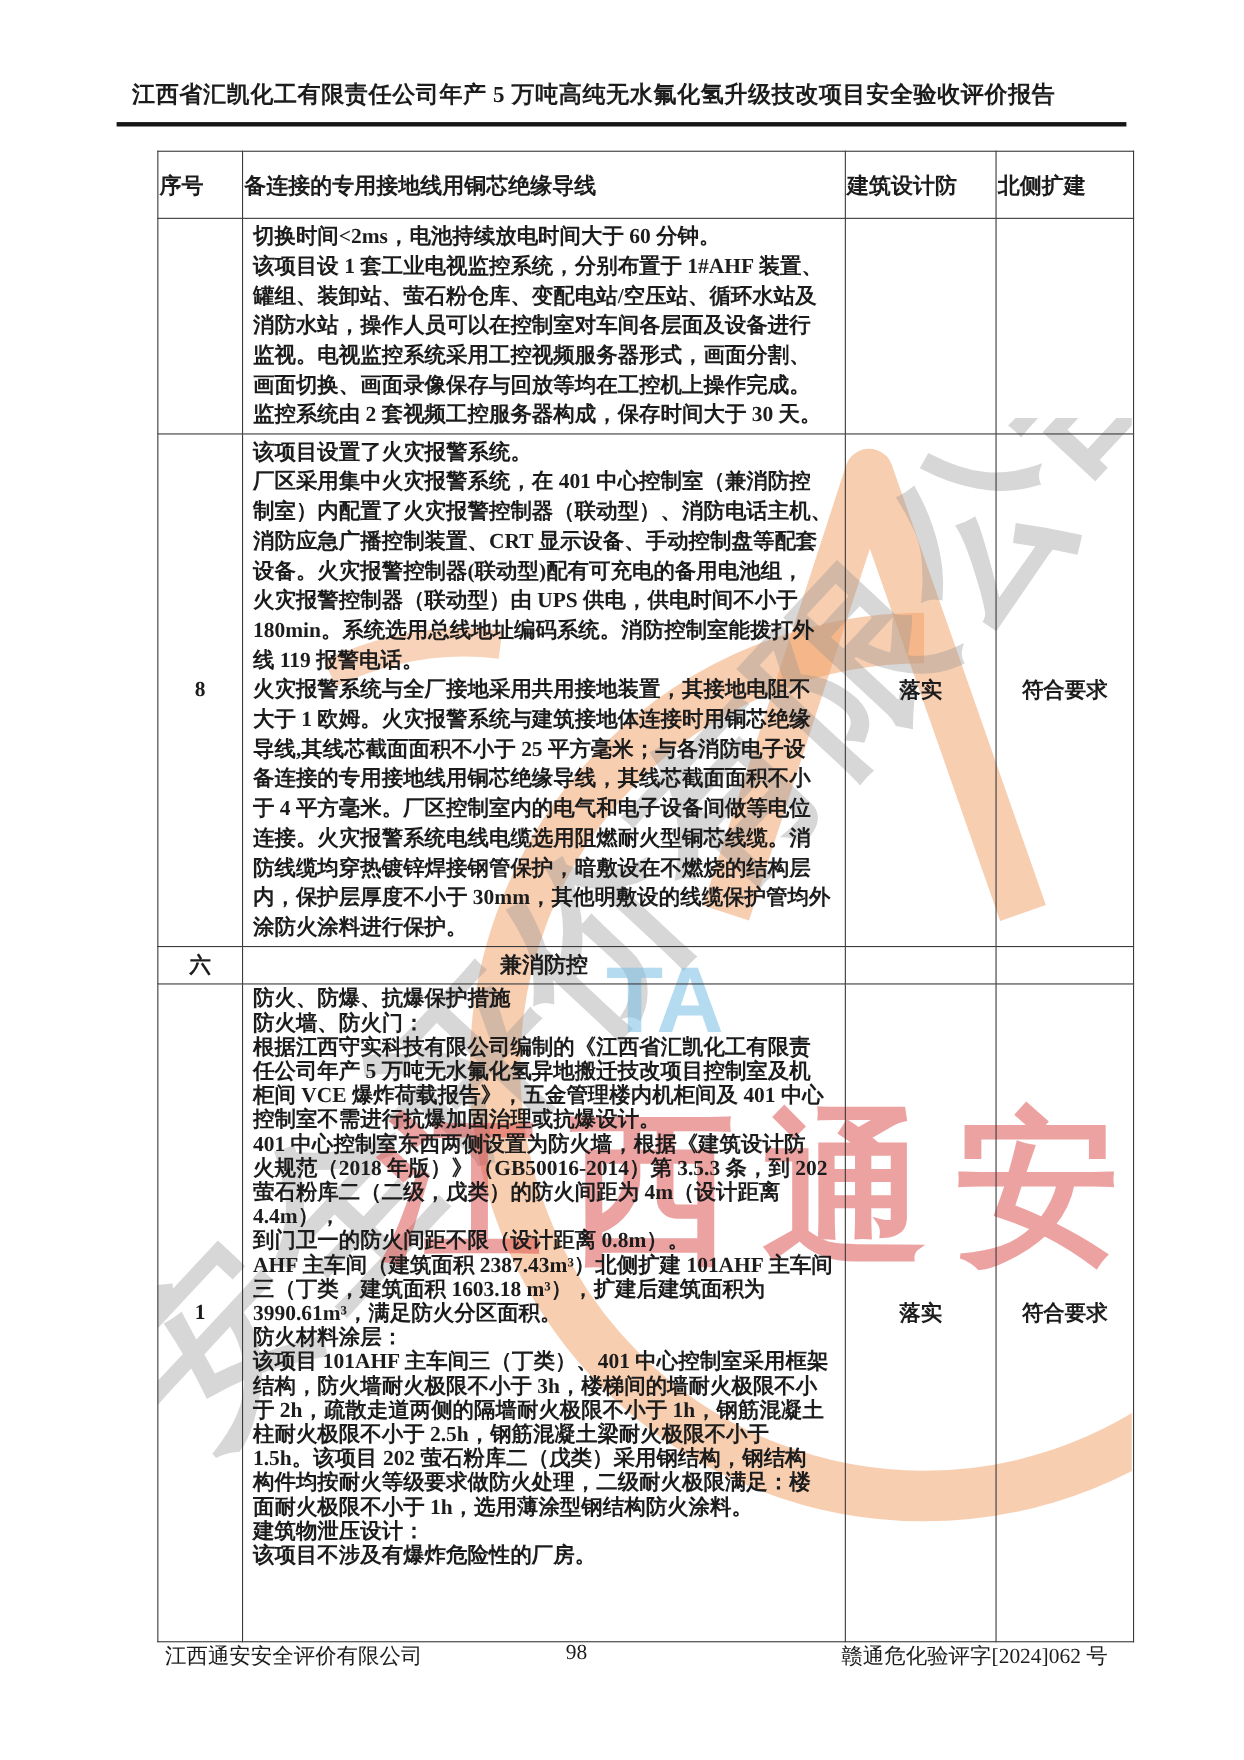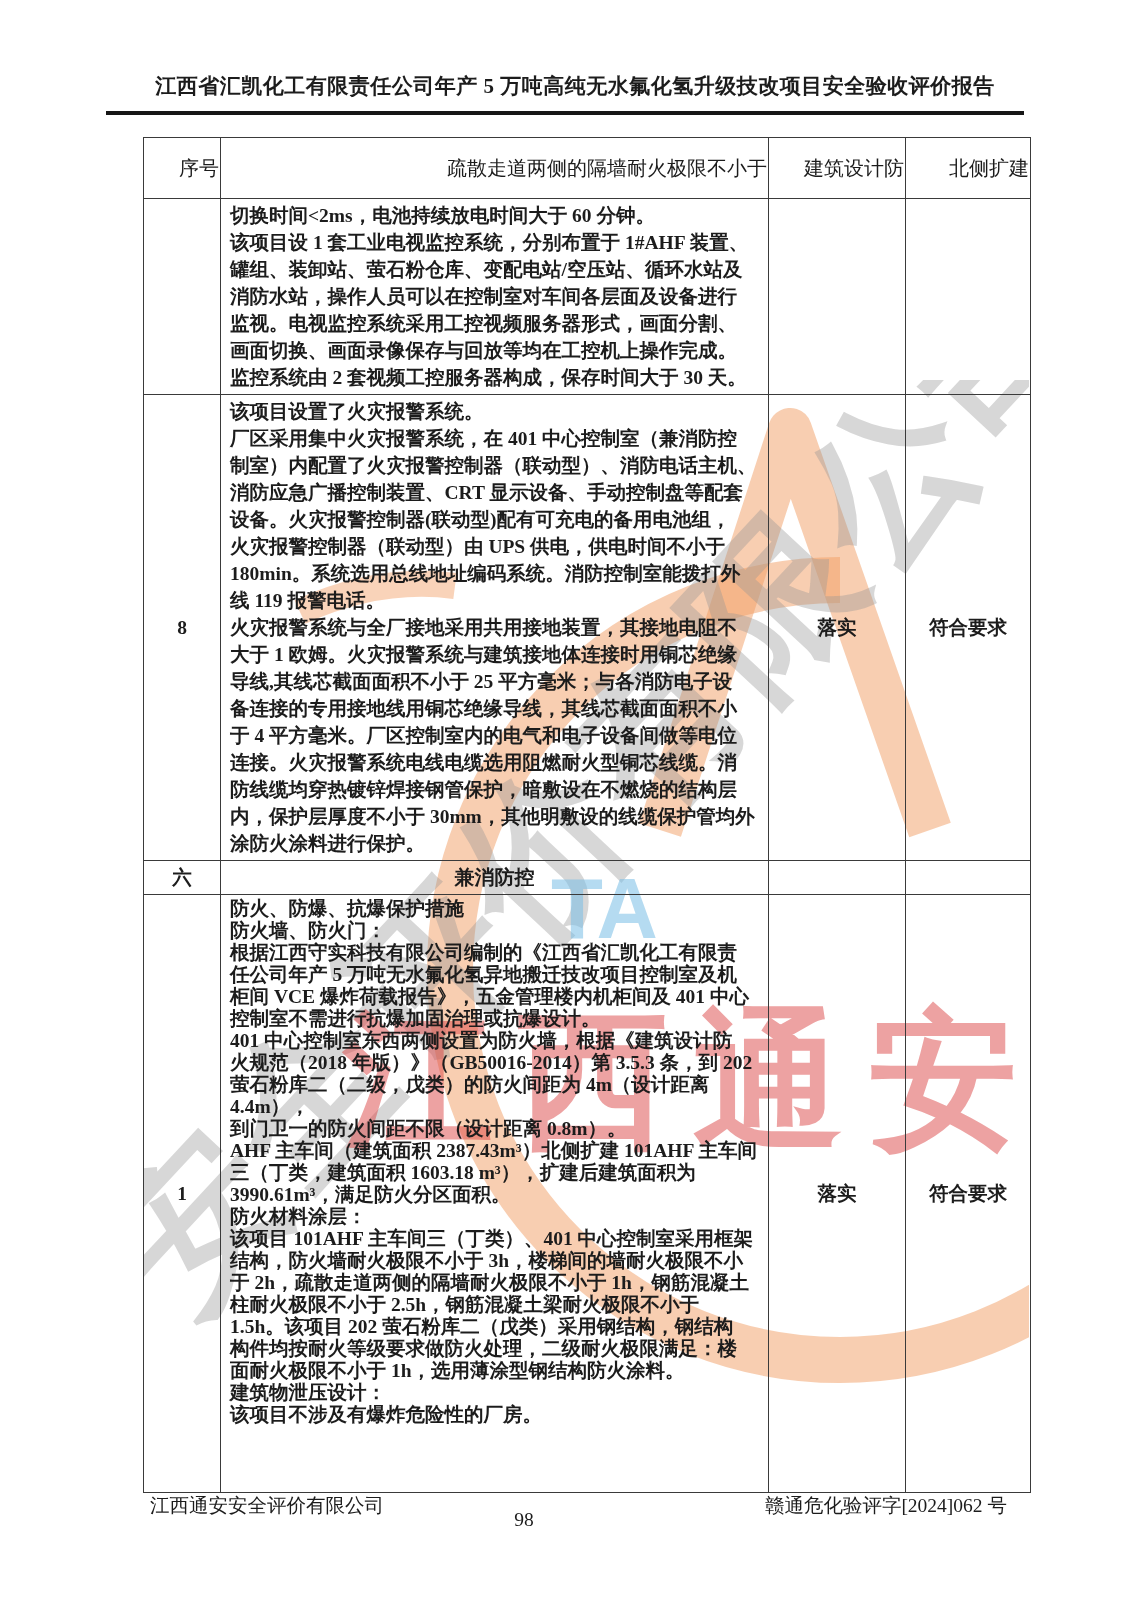--- a/index.html
+++ b/index.html
@@ -4,21 +4,21 @@
 <style>
   html,body { margin:0; padding:0; background:#e8e8e8; }
   .page {
     position:relative; width:1131px; height:1600px; margin:0 auto;
     background:#ffffff; overflow:hidden;
     font-family:"Liberation Serif", serif; color:#1c1c1c;
   }
   
   .doc-title {
     position:absolute; left:120px; top:72px; width:910px;
-    text-align:center; font-size:21px; font-weight:bold; letter-spacing:0.5px;
+    font-size:21px; font-weight:bold; letter-spacing:0.5px;
     z-index:2;
   }
   .title-rule {
     position:absolute; left:106px; top:111px; width:918px; height:4px;
     background:#161616; z-index:2;
   }
   
   .watermark {
     position:absolute; left:143px; top:380px; width:886px; height:1010px;
     overflow:hidden; pointer-events:none; z-index:1;
@@ -30,21 +30,21 @@
     background:transparent;
   }
   .review-table th, .review-table td {
     border:1.5px solid #3a3a3a; background:transparent;font-weight:bold;
   }
   col.c-no     { width:77px; }
   col.c-body   { width:548px; }
   col.c-status { width:137px; }
   col.c-result { width:125px; }
   .review-table th {
-    height:58px; font-size:20px; font-weight:normal; text-align:right;
+    height:58px; font-size:20px; font-weight:bold; text-align:left;
     vertical-align:middle;
   }
   .row-a   { height:188px; }
   .row-8   { height:456px; }
   .row-sec { height:34px;  }
   .row-1   { height:598px; }
   td.no-cell, td.status-cell, td.result-cell {
     text-align:center; vertical-align:middle; font-size:19.5px;
   }
   td.content-cell {
@@ -54,21 +54,21 @@
     white-space:pre-line;
   }
   .row-1 td.content-cell { line-height:22px; }
   td.section-cell {
     text-align:center; vertical-align:middle;
     font-size:20px; font-weight:bold;
   }
   
   .footer { position:absolute; left:0; top:1492px; width:1131px; height:30px; font-size:19.5px; z-index:2; }
   .footer-company { position:absolute; left:150px; top:0; }
-  .footer-page    { position:absolute; left:0; width:1048px; text-align:center; top:17px; }
+  .footer-page    { position:absolute; left:0; width:1048px; text-align:center; top:0; }
   .footer-doc     { position:absolute; right:124px; top:0; }
 </style>
 </head>
 <body>
 
 <div class="page">
 
   <div class="watermark">
     <svg width="886" height="1010" viewBox="0 0 886 1010" xmlns="http://www.w3.org/2000/svg">
 
@@ -92,21 +92,21 @@
   <table class="review-table">
     <colgroup>
       <col class="c-no">
         <col class="c-body">
         <col class="c-status">
         <col class="c-result">
     </colgroup>
     <tbody>
         <tr>
       <th>序号</th>
-      <th>疏散走道两侧的隔墙耐火极限不小于</th>
+      <th>备连接的专用接地线用铜芯绝缘导线</th>
       <th>建筑设计防</th>
       <th>北侧扩建</th>
     </tr>
     <tr class="row-a">
       <td class="no-cell"></td>
       <td class="content-cell">切换时间&lt;2ms，电池持续放电时间大于 60 分钟。
 该项目设 1 套工业电视监控系统，分别布置于 1#AHF 装置、
 罐组、装卸站、萤石粉仓库、变配电站/空压站、循环水站及
 消防水站，操作人员可以在控制室对车间各层面及设备进行
 监视。电视监控系统采用工控视频服务器形式，画面分割、

